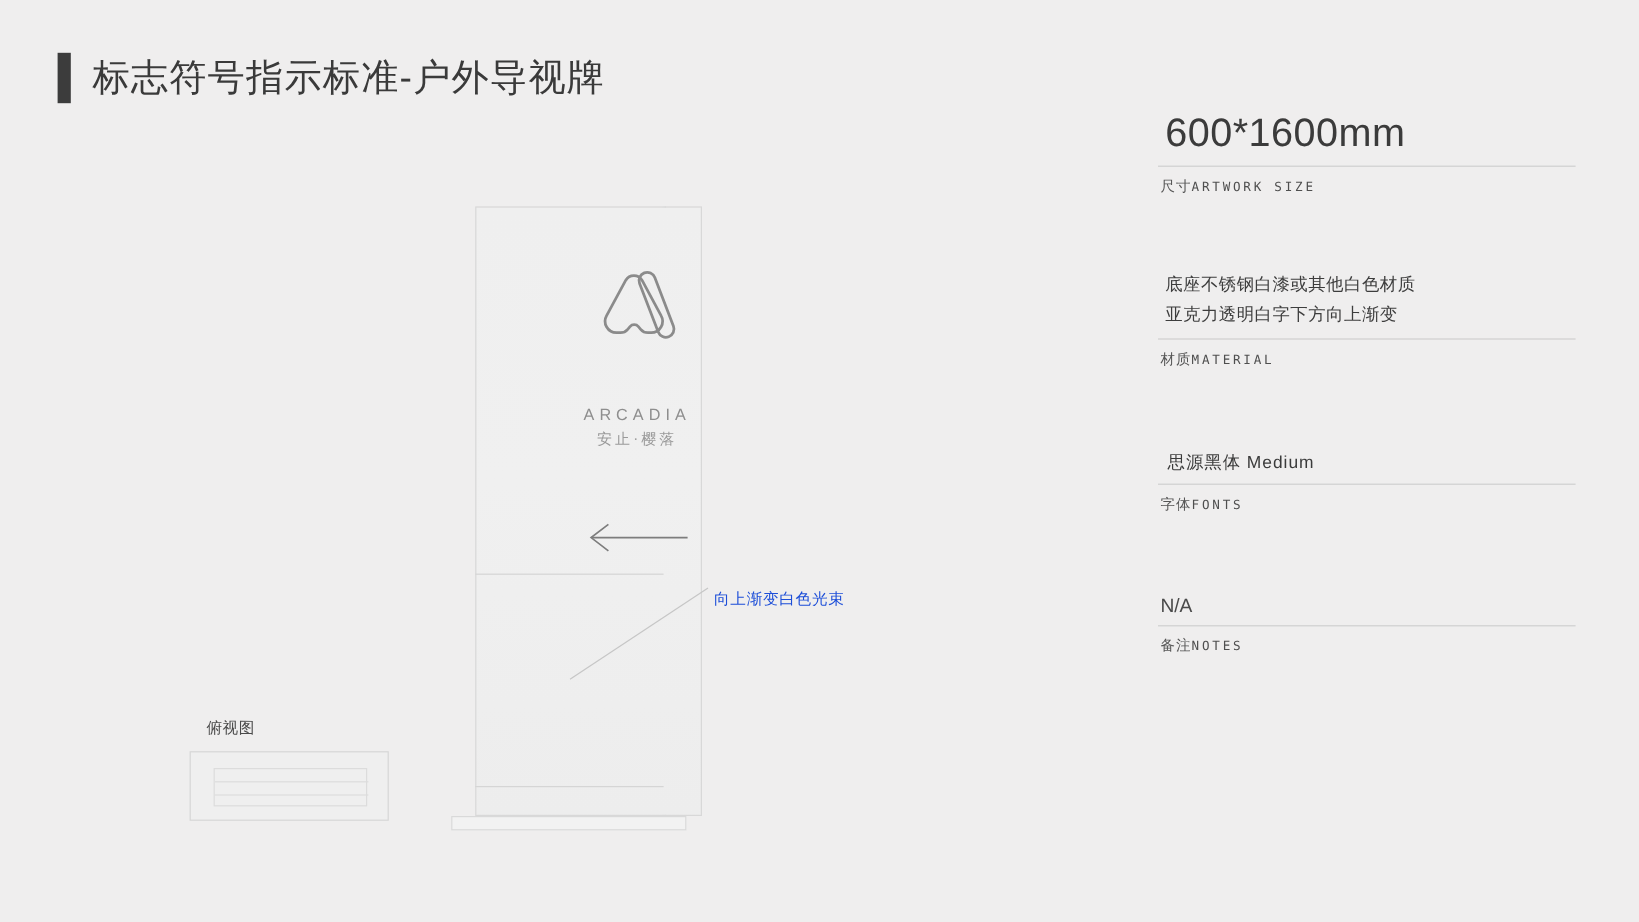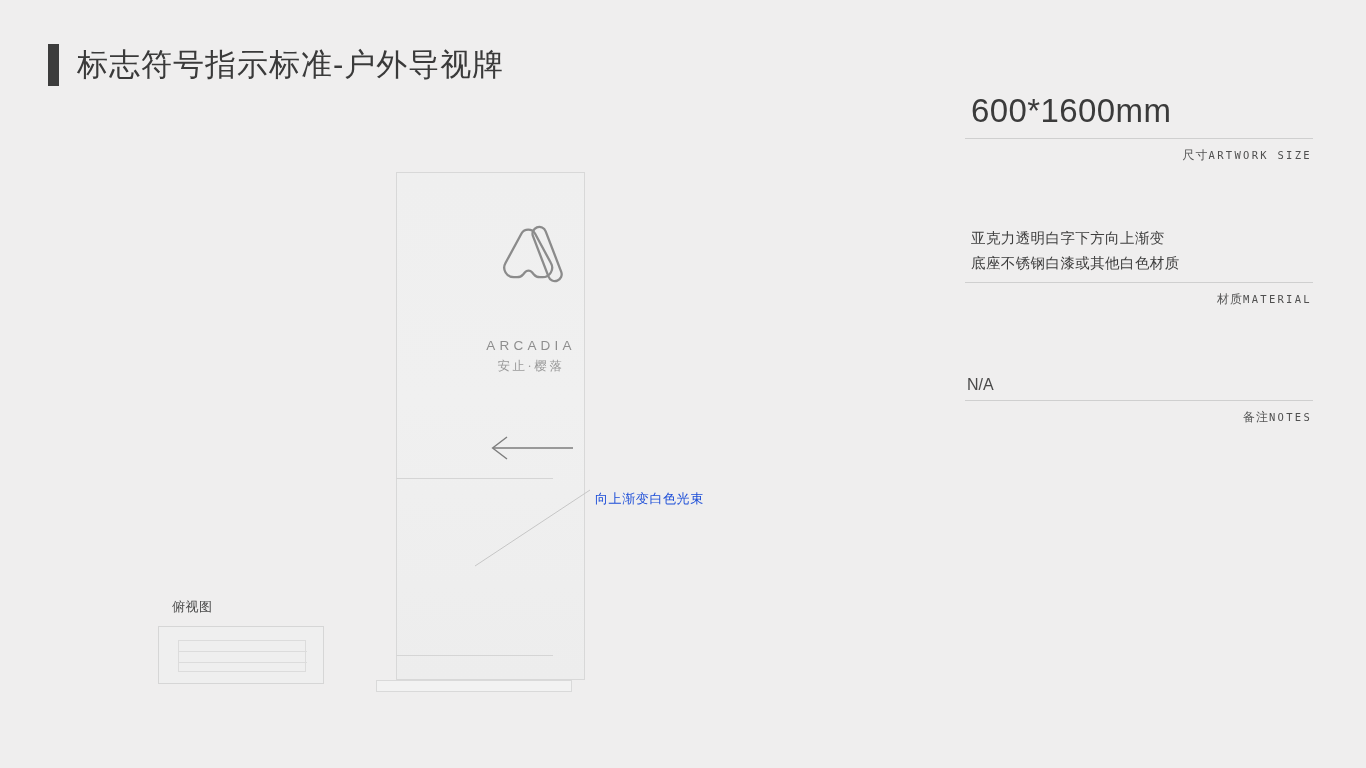--- a/index.html
+++ b/index.html
@@ -115,21 +115,21 @@
   }
   .spec-value.big { font-size:33px; letter-spacing:0.4px; padding:0 0 8px 6px; }
   .spec-value.body {
     font-size:14.5px; line-height:25px; padding-left:6px; color:#3d3d3d;
     letter-spacing:0.4px;
   }
   .spec-value.mono { font-size:14.5px; padding-left:8px; letter-spacing:0.8px; }
   .spec-value.na { font-size:16px; padding-left:2px; color:#4a4a4a; }
   .spec-rule { border-top:1px solid #cfcfcf; }
   .spec-labels {
-    display:flex; justify-content:flex-end; align-items:baseline;
+    display:flex; justify-content:flex-start; align-items:baseline;
     padding:8px 1px 0 2px;
   }
   .spec-label-cn {
     font-size:12px; color:#555; letter-spacing:1px;
     font-family:"Liberation Sans","DejaVu Sans", sans-serif;
   }
   .spec-label-en {
     font-size:10.5px; color:#4f4f4f; letter-spacing:2.3px;
     font-family:"DejaVu Sans Mono", monospace;
   }
@@ -201,29 +201,38 @@
       <div class="spec-rule"></div>
       <div class="spec-labels">
         <span class="spec-label-cn">尺寸</span>
         <span class="spec-label-en">ARTWORK SIZE</span>
       </div>
     </div>
 
 
     <div class="spec-row">
       <div class="filler-62"></div>
+      <div class="spec-value body">底座不锈钢白漆或其他白色材质</div>
       <div class="spec-value body">亚克力透明白字下方向上渐变</div>
-      <div class="spec-value body">底座不锈钢白漆或其他白色材质</div>
       <div class="spec-rule" style="margin-top:6px"></div>
       <div class="spec-labels">
         <span class="spec-label-cn">材质</span>
         <span class="spec-label-en">MATERIAL</span>
       </div>
     </div>
 
+    <div class="spec-row">
+      <div class="filler-68"></div>
+      <div class="spec-value mono">思源黑体 Medium</div>
+      <div class="spec-rule" style="margin-top:8px"></div>
+      <div class="spec-labels">
+        <span class="spec-label-cn">字体</span>
+        <span class="spec-label-en">FONTS</span>
+      </div>
+    </div>
 
     <div class="spec-row">
       <div class="filler-68"></div>
       <div class="spec-value na">N/A</div>
       <div class="spec-rule" style="margin-top:6px"></div>
       <div class="spec-labels">
         <span class="spec-label-cn">备注</span>
         <span class="spec-label-en">NOTES</span>
       </div>
     </div>

